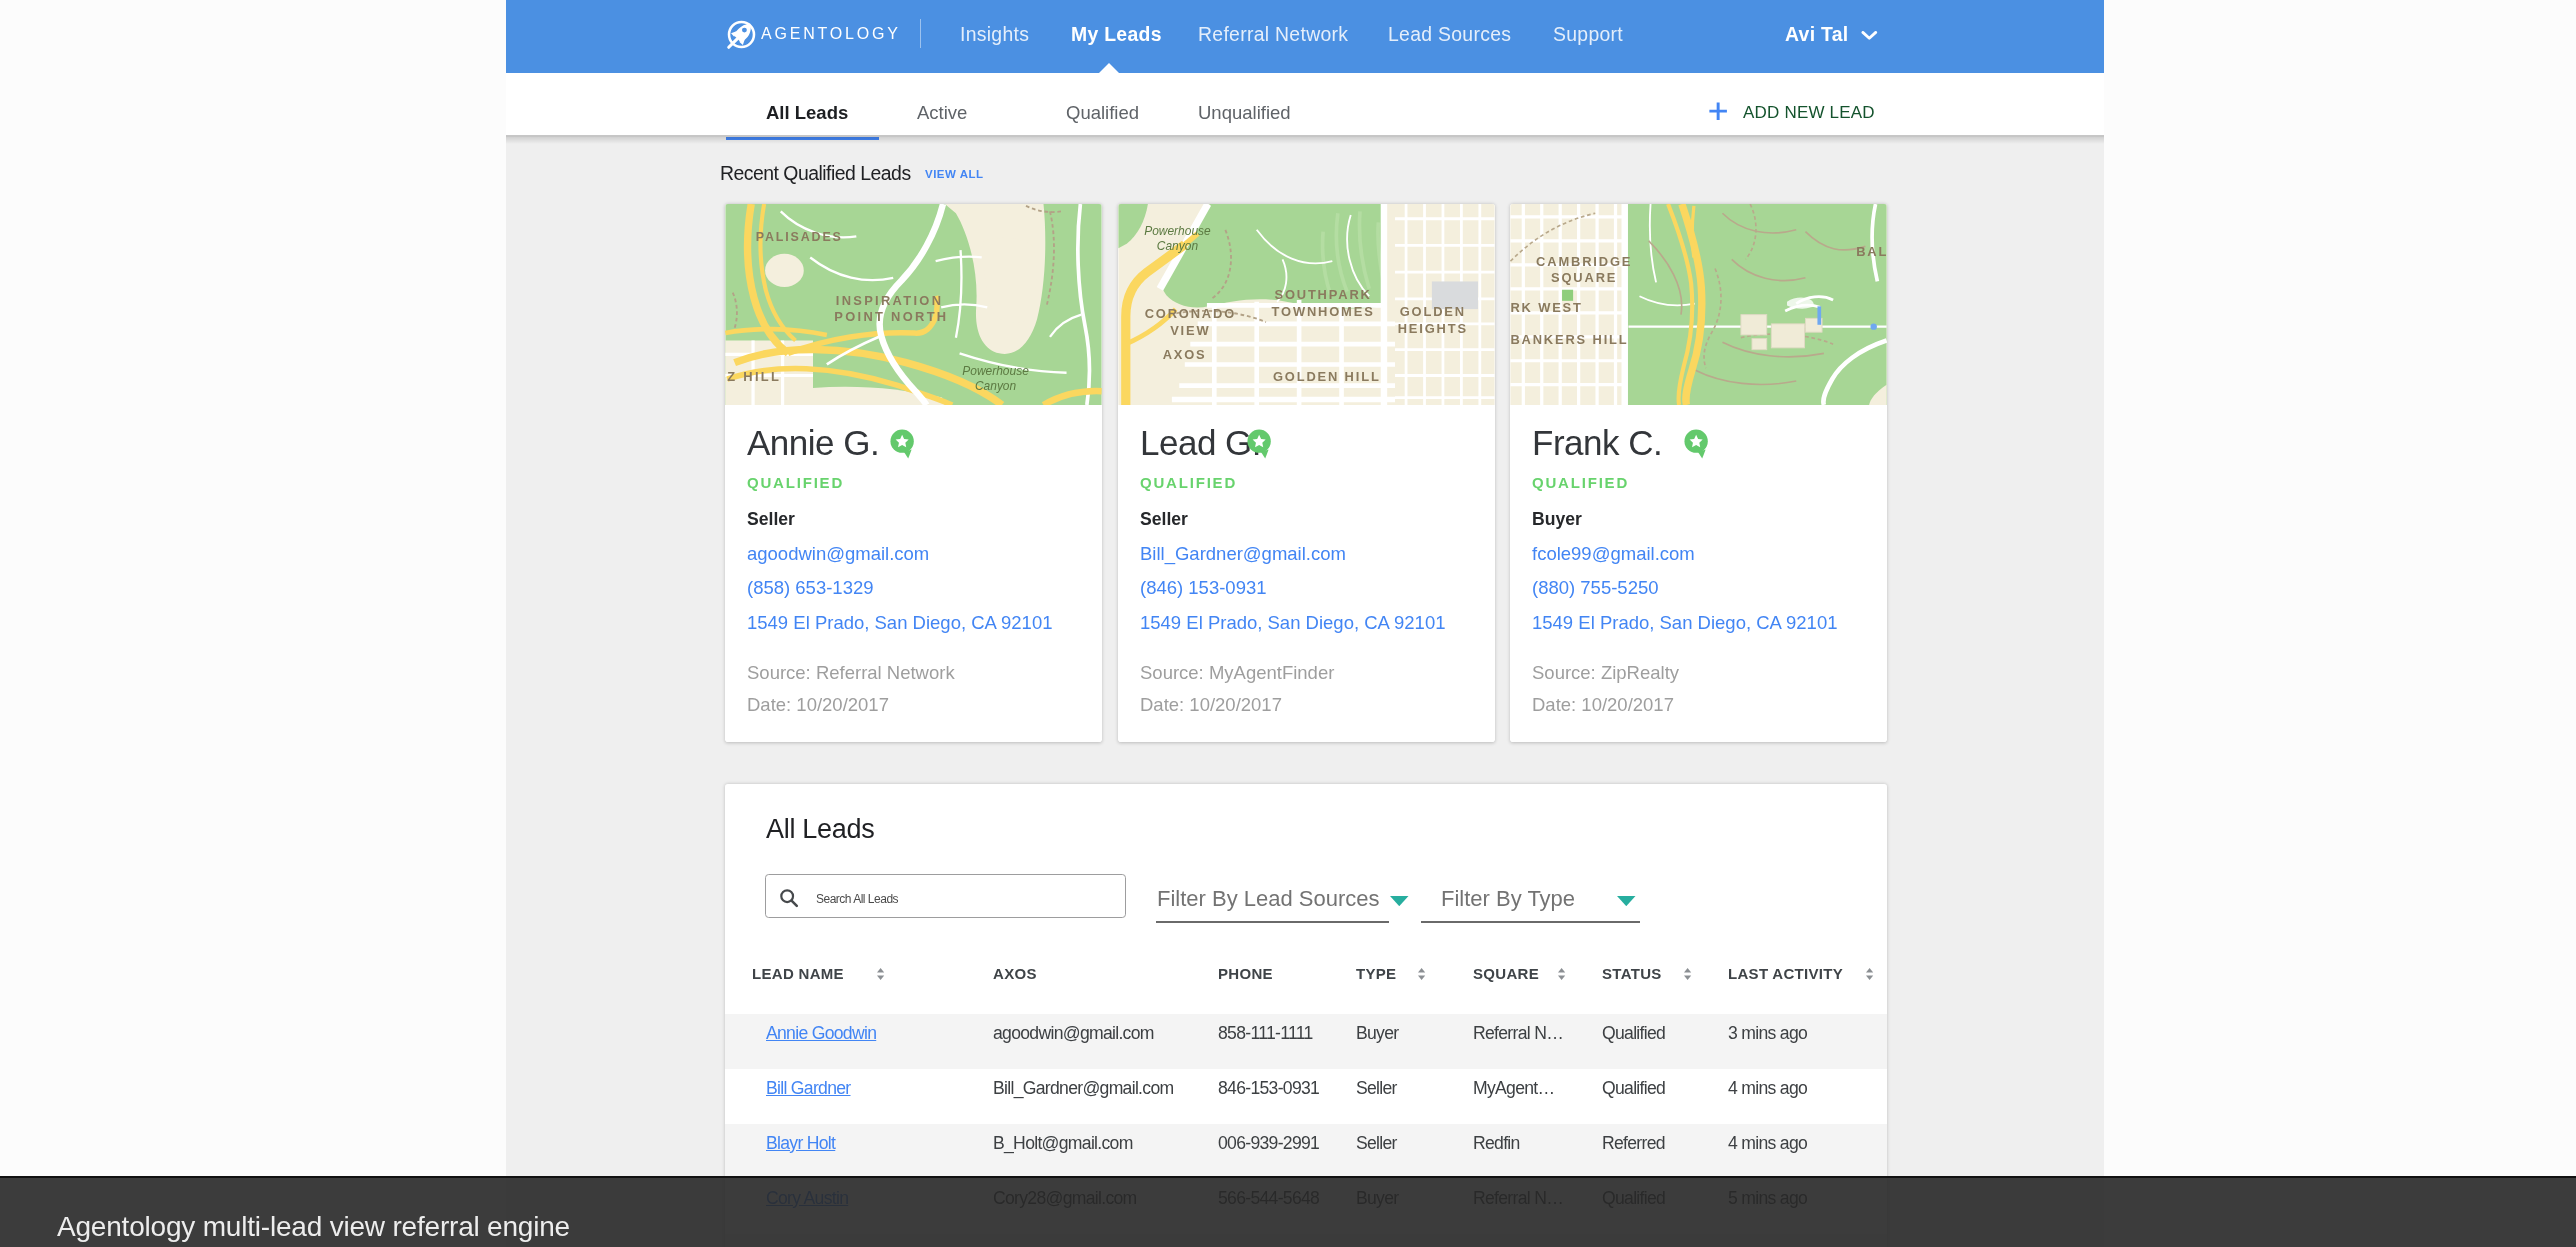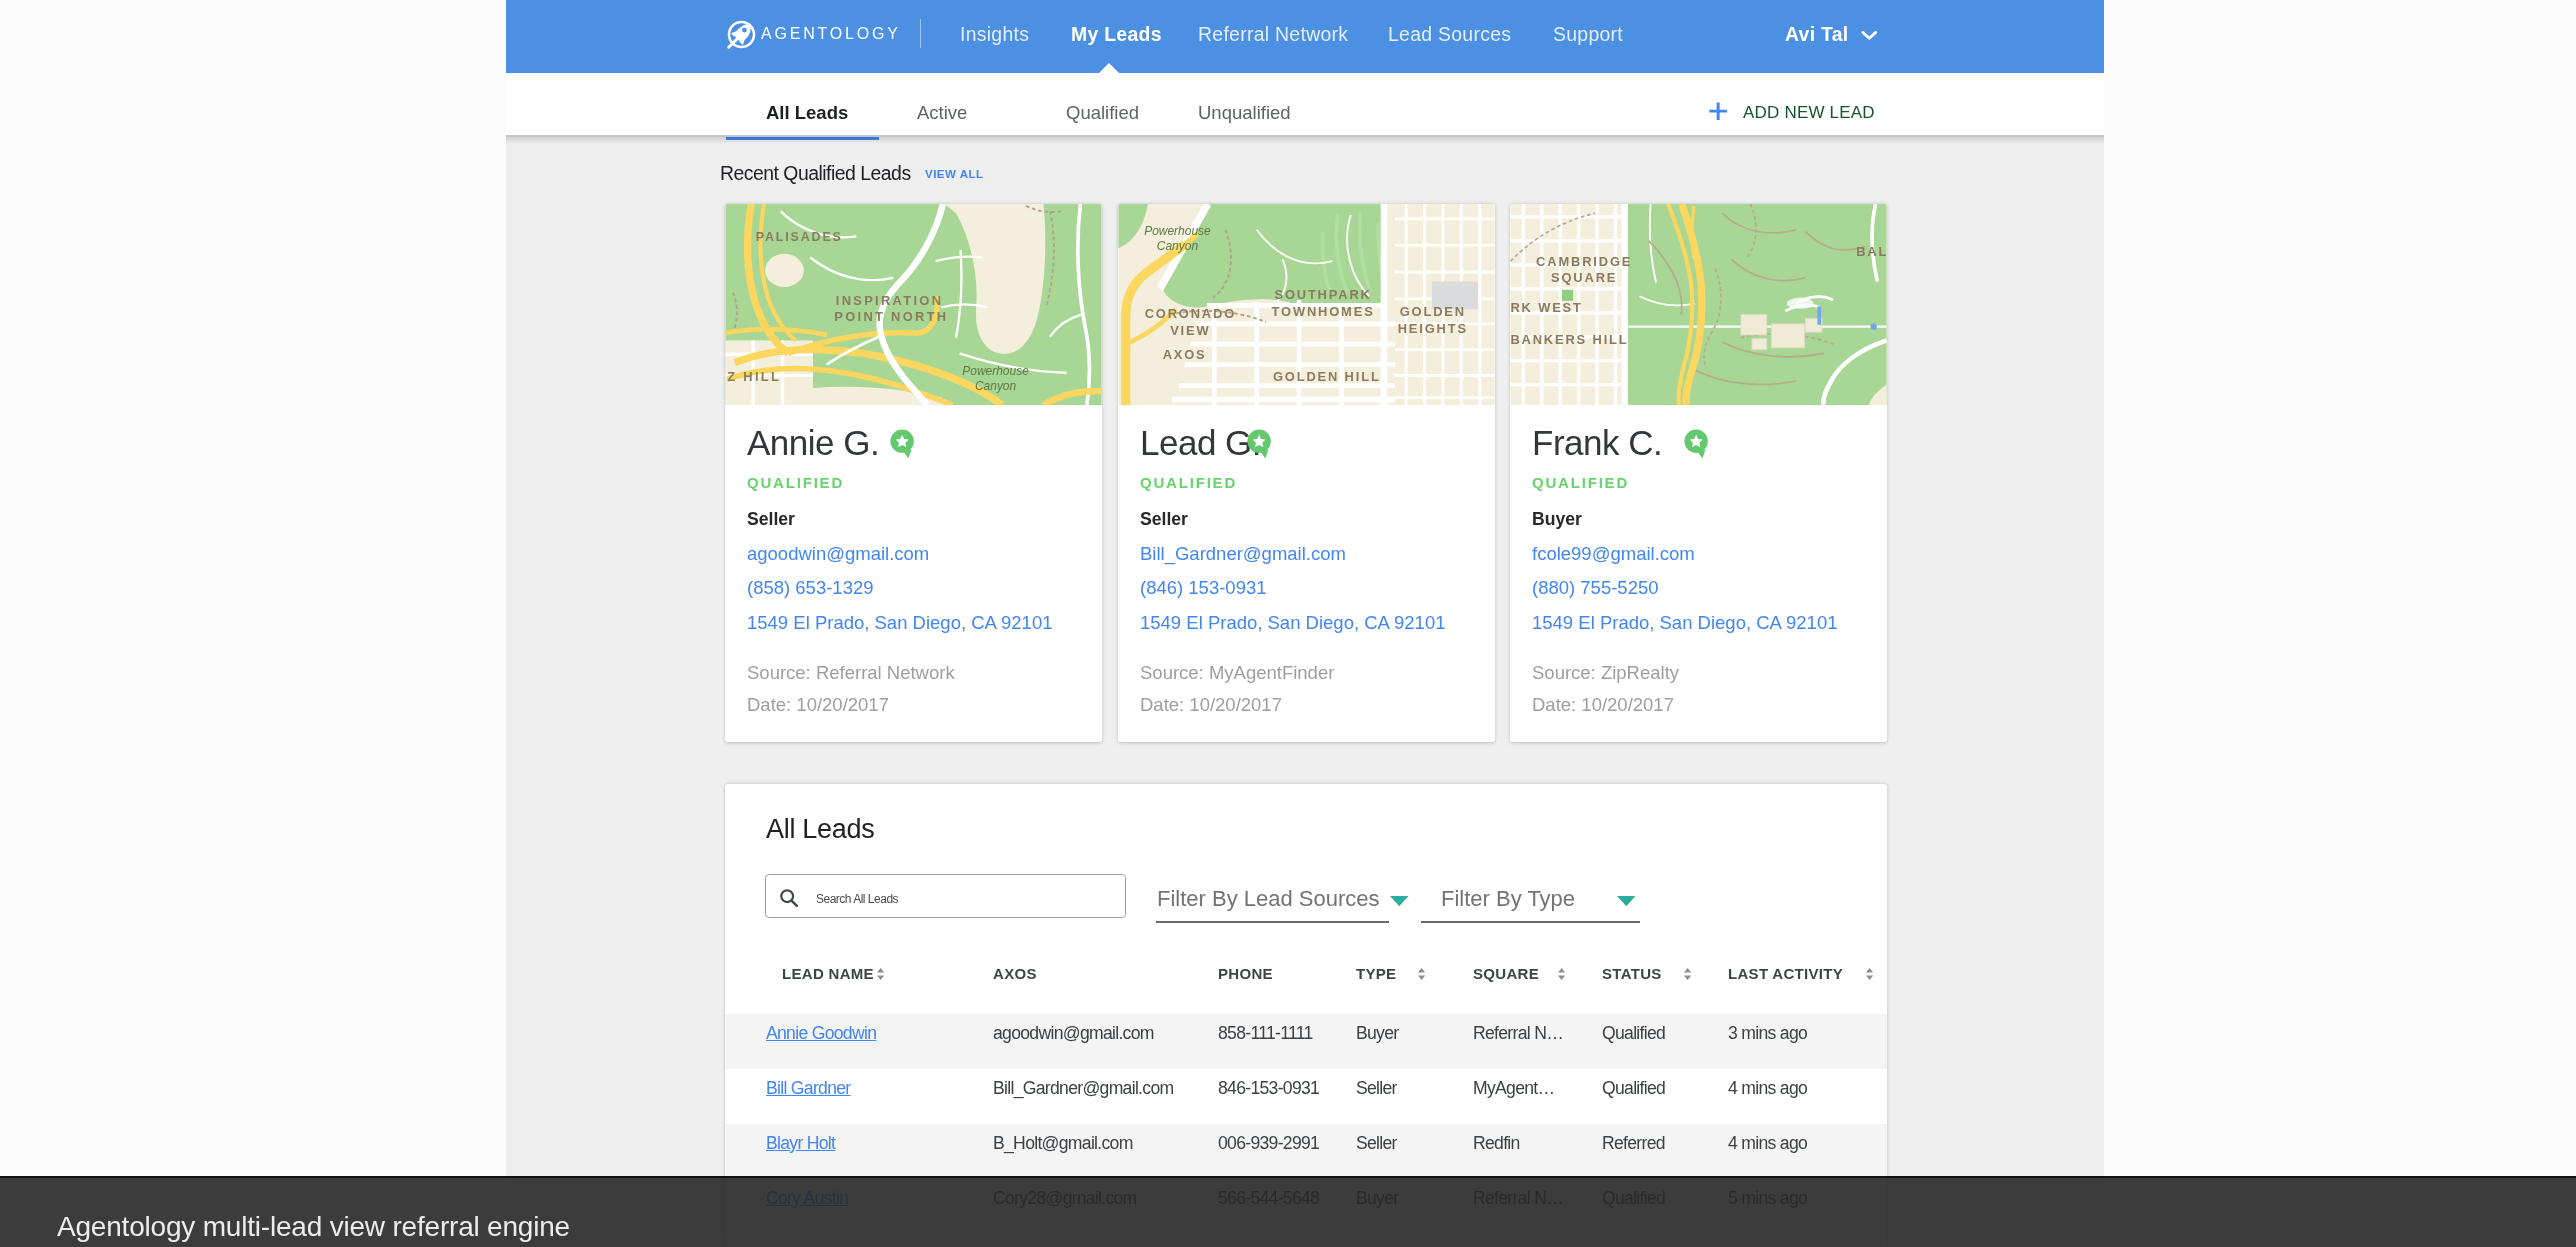--- a/index.html
+++ b/index.html
@@ -273,21 +273,21 @@
     <div class="filt" style="left:716px">Filter By Type</div>
     <svg class="caret" width="18.5" height="10.2" style="position:absolute;left:892px;top:112px" viewBox="0 0 20 11">
         <path d="M0,0 H20 L10,11 Z" fill="#27ae9f"></path>
       </svg>
     <div class="fline" style="left:696px;width:219px"></div>
 
     <div class="rowband gray" style="top:230px"></div>
     <div class="rowband gray" style="top:340px"></div>
     <div class="rowband gray" style="top:450px"></div>
 
-    <div class="th" style="left:57px">LEAD NAME</div>
+    <div class="th" style="left:27px">LEAD NAME</div>
     <div class="th" style="left:268px">AXOS</div>
     <div class="th" style="left:493px">PHONE</div>
     <div class="th" style="left:631px">TYPE</div>
     <div class="th" style="left:748px">SQUARE</div>
     <div class="th" style="left:877px">STATUS</div>
     <div class="th" style="left:1003px">LAST ACTIVITY</div>
     <svg class="sort" style="left:151px;top:184px" viewBox="0 0 11 15">
         <path d="M5.5,0 L10,5.5 H1 Z" fill="#8b8f93"></path>
         <path d="M5.5,15 L10,9.5 H1 Z" fill="#8b8f93"></path>
       </svg>

